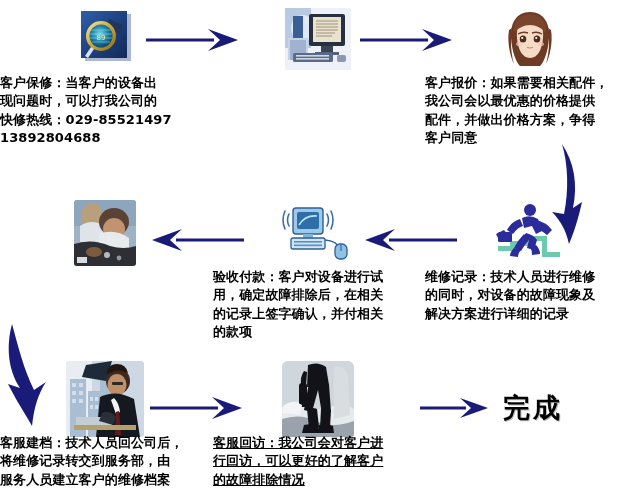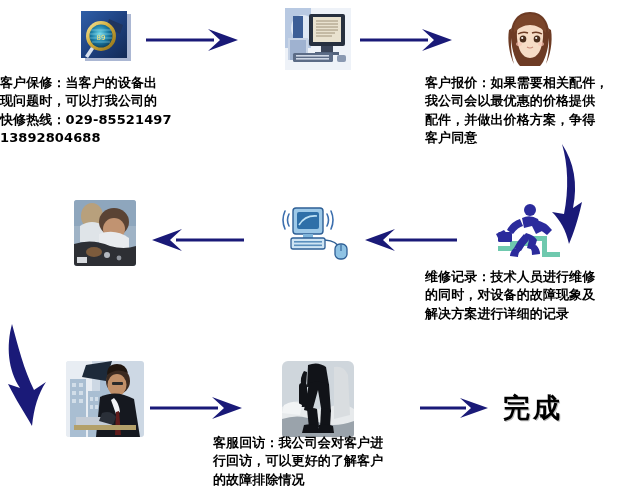--- a/index.html
+++ b/index.html
@@ -229,20 +229,24 @@
         <rect x="10" y="34" width="34" height="11" rx="2" fill="#cfe5f4" stroke="#2e5f95" stroke-width="1.3"></rect>
         <g fill="#5a8fbd">
           <rect x="13" y="37" width="28" height="1.6"></rect>
           <rect x="13" y="40.5" width="28" height="1.6"></rect>
         </g>
         <path d="M44 36 q12 1 14 8" stroke="#2e5f95" stroke-width="1.4" fill="none"></path>
         <rect x="54" y="40" width="12" height="15" rx="5" fill="#8fc3e4" stroke="#2e5f95" stroke-width="1.3"></rect>
         <line x1="60" y1="41" x2="60" y2="47" stroke="#2e5f95" stroke-width="1.1"></line>
       </svg>
     </div>
+    <div class="caption">验收付款：客户对设备进行试
+用，确定故障排除后，在相关
+的记录上签字确认，并付相关
+的款项</div>
   </div>
 
   <div class="arrow" style="left:365px; top:228px;">
     <svg width="92" height="24" viewBox="0 0 92 24">
       <path d="M92 10.4 H24 V13.6 H92 Z" fill="#1a1a78"></path>
       <path d="M30 1 L0 12 L30 23 L18 12 Z" fill="#1a1a78"></path>
     </svg>
   </div>
 
   <div class="cell" style="left:425px; top:198px;">
@@ -310,30 +314,33 @@
         <path d="M41 14 q10 -8 21 -2 q-2 -9 -11 -9 q-10 0 -10 11 z" fill="#20160f"></path>
         <rect x="46" y="21" width="11" height="3" rx="1" fill="#2a2a2a"></rect>
         <path d="M34 36 q16 -8 34 2 l6 38 -44 0 z" fill="#15181f"></path>
         <path d="M48 37 q5 5 6 14 l-4 2 -5 -14 z" fill="#f2f4f7"></path>
         <path d="M50 51 l3 -1 2 24 -6 0 z" fill="#5f1b1b"></path>
         <rect x="10" y="56" width="36" height="9" fill="#c4ccd6"></rect>
         <rect x="8" y="64" width="62" height="5" fill="#b3a06a"></rect>
         <path d="M36 52 q9 -3 14 4 l-3 8 -14 -4 z" fill="#2a2f38"></path>
       </svg>
     </div>
+    <div class="caption">客服建档：技术人员回公司后，
+将维修记录转交到服务部，由
+服务人员建立客户的维修档案</div>
   </div>
 
   <div class="arrow" style="left:150px; top:396px;">
     <svg width="92" height="24" viewBox="0 0 92 24">
       <path d="M0 10.4 H68 V13.6 H0 Z" fill="#1a1a78"></path>
       <path d="M62 1 L92 12 L62 23 L74 12 Z" fill="#1a1a78"></path>
     </svg>
   </div>
 
-  <div class="cell" style="left:213px; top:364px;">
+  <div class="cell" style="left:213px; top:364px;text-decoration:underline;">
     <div class="icon-wrap">
       <svg class="ico photo" width="72" height="76" viewBox="0 0 72 76">
         <rect x="0" y="0" width="72" height="76" rx="6" fill="#cfd6dc"></rect>
         <path d="M0 46 q14 -10 26 -2 q12 8 22 2 q12 -6 24 2 l0 28 -72 0 z" fill="#e7eaec"></path>
         <path d="M0 58 q18 -6 34 2 q16 8 38 0 l0 16 -72 0 z" fill="#9aa3ab"></path>
         <path d="M52 6 q10 -2 14 8 l2 40 -16 4 z" fill="#d9dde0"></path>
         <g fill="#111318">
           <path d="M26 4 q10 -4 18 2 l3 18 -22 2 z"></path>
           <path d="M27 22 q10 -3 20 1 l2 28 -9 2 -4 -24 -6 22 -8 -2 z"></path>
           <path d="M25 48 q6 -2 10 0 l2 18 -10 1 z"></path>

